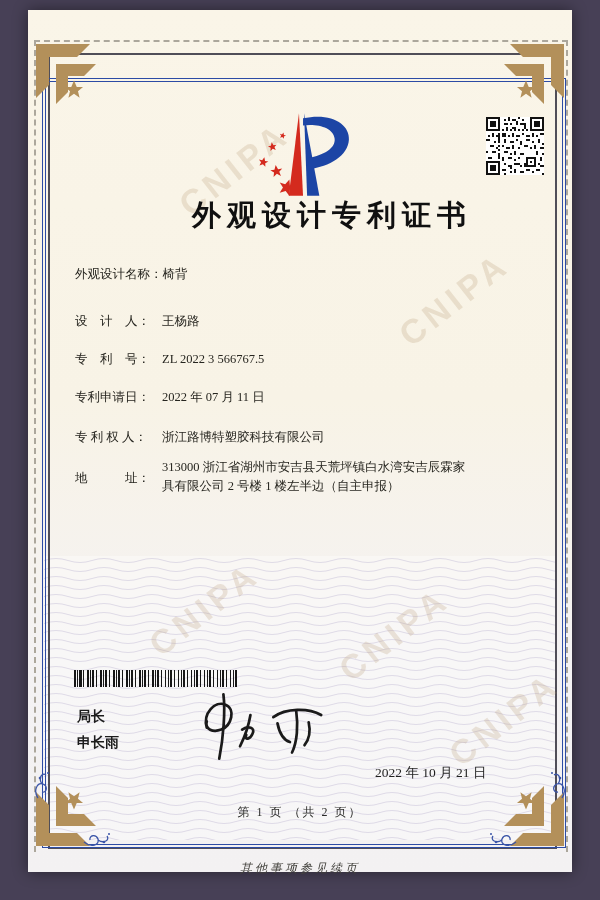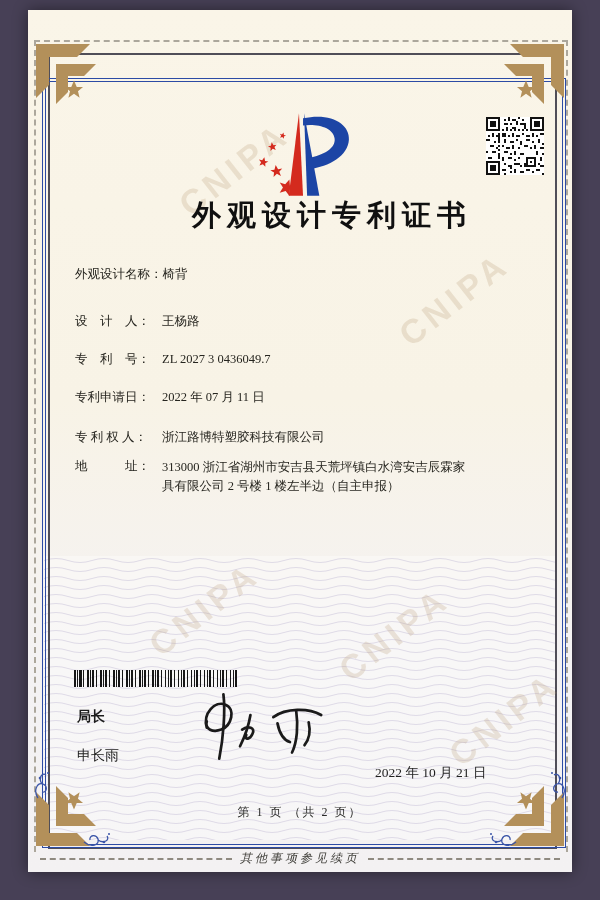--- a/index.html
+++ b/index.html
@@ -23,40 +23,40 @@
       font-size:34px;letter-spacing:5px;color:rgba(176,146,106,.22);transform:rotate(-38deg);
       pointer-events:none;}
   .cert-no{position:absolute;left:72px;top:113px;font-size:13px;letter-spacing:1.5px;color:#3a3a38;}
   .qr{position:absolute;left:486px;top:117px;width:58px;height:58px;}
   .logo{position:absolute;left:248px;top:110px;width:106px;height:88px;}
   .title{position:absolute;left:0;top:196px;width:600px;text-align:center;
          font-size:29px;font-weight:bold;letter-spacing:6px;color:#101010;padding-left:32px;}
   .frow{position:absolute;left:75px;font-size:12.5px;color:#26251f;white-space:nowrap;}
   .frow .lbl{display:inline-block;min-width:87px;}
   .addr{position:absolute;left:75px;top:458px;font-size:12.5px;color:#26251f;display:flex;}
-  .addr .lbl{display:inline-block;min-width:87px;flex:none;}
+  .addr .lbl{display:inline-block;min-width:87px;flex:none;margin-top:12px;}
   .addr .val div{line-height:19px;}
   .grant{position:absolute;left:75px;top:496px;font-size:12.5px;color:#26251f;white-space:nowrap;}
   .grant .pair2{position:absolute;left:225px;top:0;}
   .body-text{position:absolute;left:64px;top:524px;width:478px;font-size:12.3px;
              line-height:18px;color:#3a3a36;font-style:oblique;}
   .body-text p{margin:0;text-indent:2em;}
   .barcode{position:absolute;left:74px;top:670px;width:163px;height:17px;
     background:repeating-linear-gradient(90deg,#161616 0 1.5px,transparent 1.5px 3px,
       #161616 3px 4px,transparent 4px 5px,#161616 5px 7.5px,transparent 7.5px 9px,
       #161616 9px 10px,transparent 10px 13px);}
   .dir-title{position:absolute;left:77px;top:708px;font-family:"Liberation Sans",sans-serif;
              font-weight:bold;font-size:14px;color:#1c1c1c;}
   .dir-name{position:absolute;left:77px;top:734px;font-family:"Liberation Sans",sans-serif;
-            font-weight:normal;font-size:14px;color:#1c1c1c;margin-top:13px;}
+            font-weight:bold;font-size:14px;color:#1c1c1c;}
   .sig{position:absolute;left:190px;top:688px;}
   .issue-date{position:absolute;left:375px;top:764px;font-size:13.5px;color:#1f1f1f;}
   .page-ind{position:absolute;left:28px;top:804px;width:544px;text-align:center;
             font-size:12px;letter-spacing:2px;color:#2a2a28;}
-  .tear{position:absolute;left:40px;top:850px;width:520px;display:flex;align-items:center;gap:8px;}
+  .tear{position:absolute;left:40px;top:850px;width:520px;display:flex;align-items:center;gap:8px;flex-direction:column;}
   .tear .dash{flex:1;border-top:2px dashed #8f8a80;height:0;}
   .tear .note{font-size:12px;letter-spacing:3px;color:#44433e;font-style:oblique;white-space:nowrap;}
 </style>
 </head>
 <body>
 
 <svg width="0" height="0" style="position:absolute">
   <defs>
     <path id="star5" d="M0,-10 L2.9,-3.1 L9.5,-3.1 L4.2,1.2 L5.9,8.1 L0,4 L-5.9,8.1 L-4.2,1.2 L-9.5,-3.1 L-2.9,-3.1 Z"></path>
     <g id="corner-plain">
@@ -160,21 +160,21 @@
 
   <div class="title">外观设计专利证书</div>
 
   <div class="frow" style="top:266px;">
     <span class="lbl">外观设计名称：</span><span>椅背</span>
   </div>
   <div class="frow" style="top:313px;">
     <span class="lbl">设　计　人：</span><span>王杨路</span>
   </div>
   <div class="frow" style="top:351px;">
-    <span class="lbl">专　利　号：</span><span>ZL 2027 3 0436049.7</span>
+    <span class="lbl">专　利　号：</span><span>ZL 2022 3 566767.5</span>
   </div>
   <div class="frow" style="top:389px;">
     <span class="lbl">专利申请日：</span><span>2022 年 07 月 11 日</span>
   </div>
   <div class="frow" style="top:421px;margin-top:8px;">
     <span class="lbl">专 利 权 人：</span><span>浙江路博特塑胶科技有限公司</span>
   </div>
 
   <div class="addr">
     <span class="lbl">地　　　址：</span>

